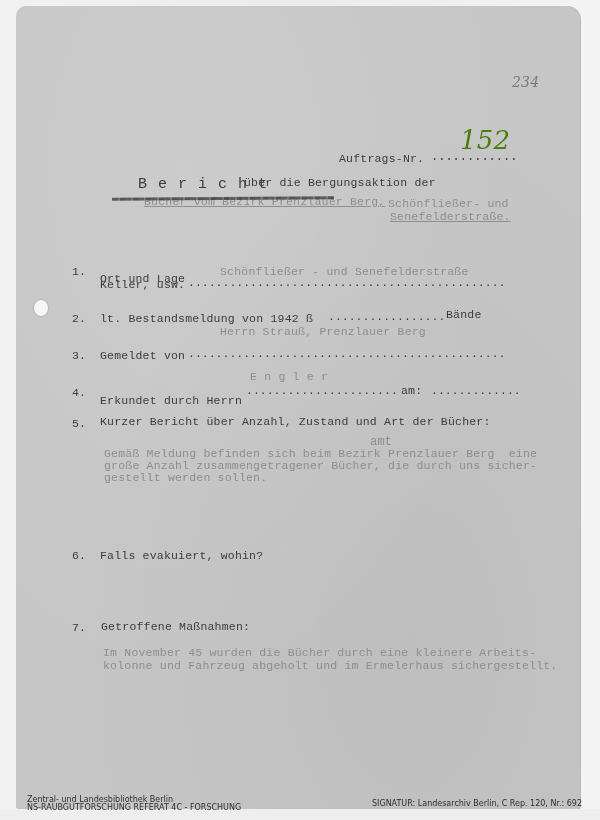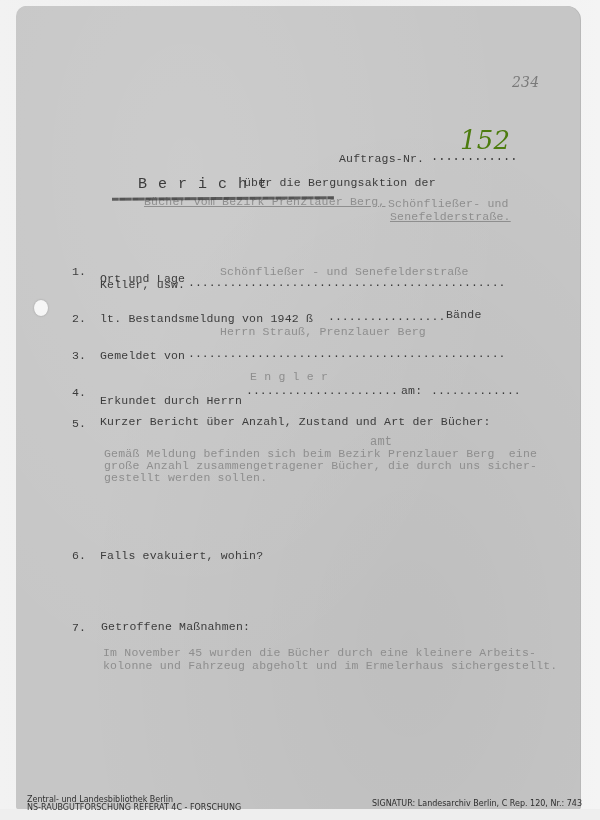--- a/index.html
+++ b/index.html
@@ -98,13 +98,13 @@
 <div class="t typed" style="left:72px; top:525px;">6.</div>
 <div class="t typed" style="left:100px; top:525px;text-align:right;">Falls evakuiert, wohin?</div>
 
 <div class="t typed" style="left:72px; top:597px;">7.</div>
 <div class="t typed" style="left:101px; top:596px;">Getroffene Maßnahmen:</div>
 <div class="t faint" style="left:103px; top:622px;">Im November 45 wurden die Bücher durch eine kleinere Arbeits-</div>
 <div class="t faint" style="left:103px; top:635px;">kolonne und Fahrzeug abgeholt und im Ermelerhaus sichergestellt.</div>
 
 <div class="footer" style="left:27px; top:795px;">Zentral- und Landesbibliothek Berlin</div>
 <div class="footer" style="left:27px; top:803px;">NS-RAUBGUTFORSCHUNG REFERAT 4C - FORSCHUNG</div>
-<div class="footer" style="left:372px; top:799px;">SIGNATUR: Landesarchiv Berlin, C Rep. 120, Nr.: 743</div>
+<div class="footer" style="left:372px; top:799px;">SIGNATUR: Landesarchiv Berlin, C Rep. 120, Nr.: 692</div>
 
 </body></html>

